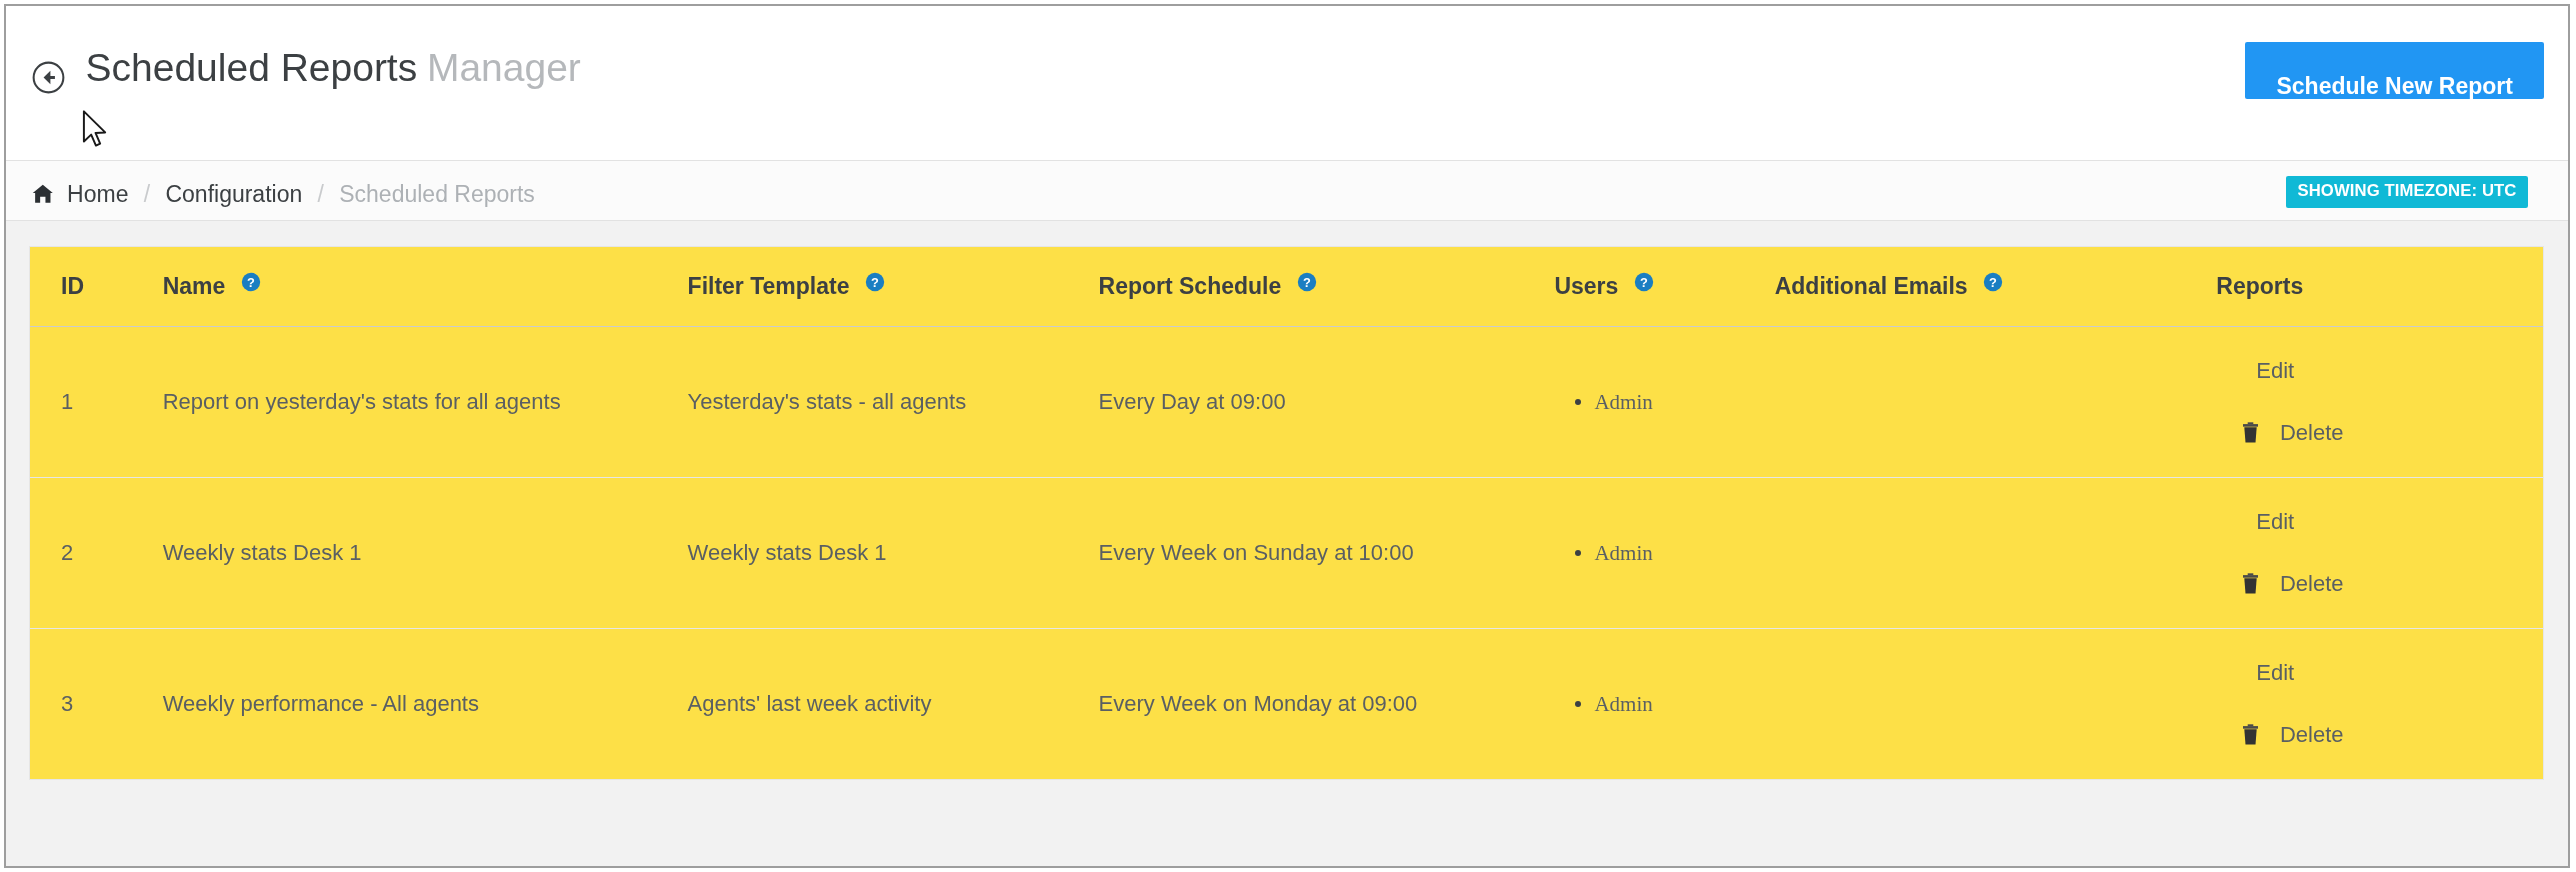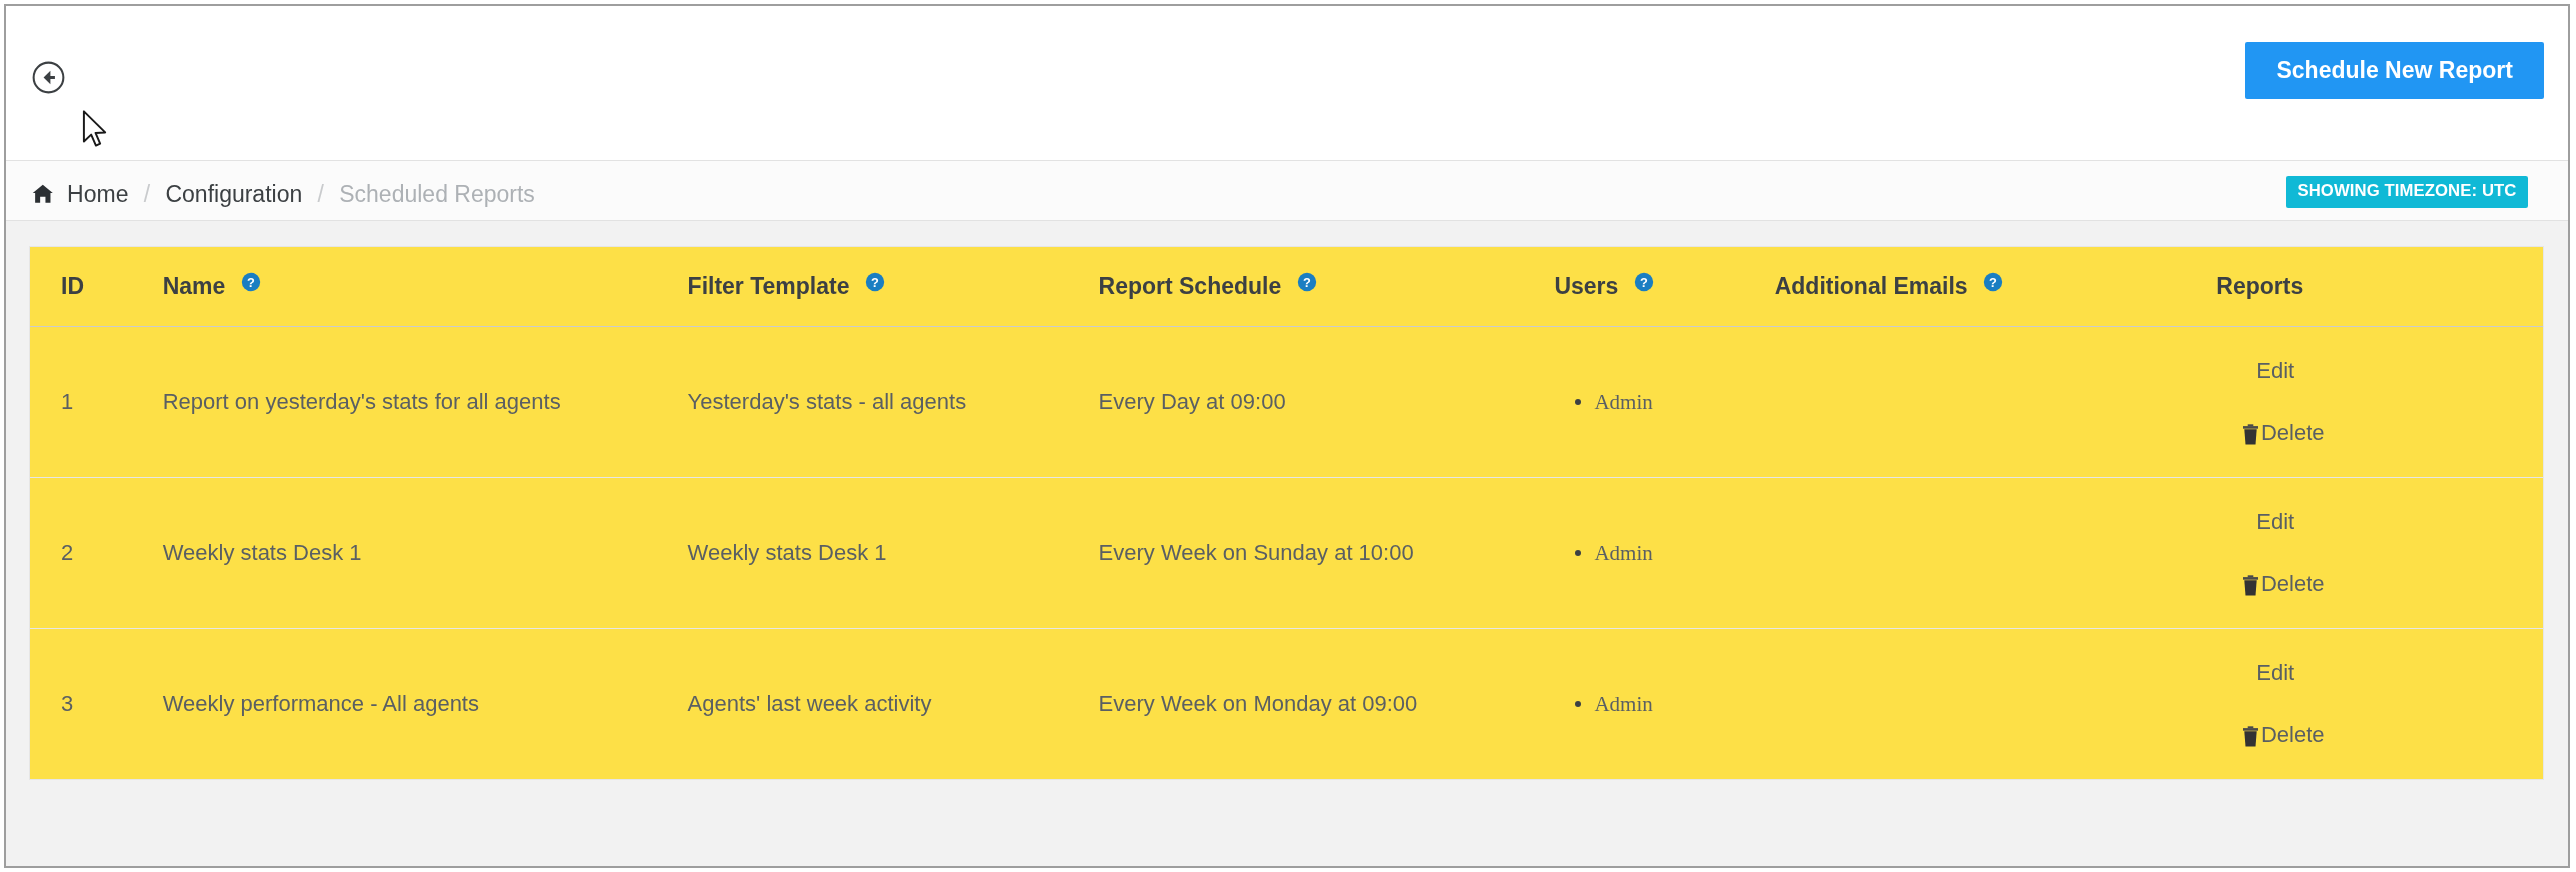--- a/index.html
+++ b/index.html
@@ -65,21 +65,21 @@
   }
 
   .schedule-btn {
     position: absolute;
     right: 23.6px;
     top: 36px;
     background: #2196f3;
     color: #ffffff;
     font-size: 23px;
     font-weight: bold;
-    padding: 0 31px;
+    padding: 16px 31px;
     height: 57px;
     line-height: 57px;
     border: none;
     border-radius: 2.1px;
     cursor: pointer;
     font-family: "Liberation Sans", sans-serif;
     white-space: nowrap;
   }
 
   
@@ -238,22 +238,22 @@
   .action-edit {
     font-size: 22px;
     color: #5a5f63;
     cursor: pointer;
     display: block;
     margin-bottom: 36px;
     margin-left: 33px;
   }
   .action-delete-row {
     display: flex;
-    align-items: flex-end;
-    gap: 0;
+    align-items: center;
+    gap: 19px;
     margin-left: 16.7px;
     cursor: pointer;
     width: max-content;
   }
   .action-delete-label {
     font-size: 22px;
     color: #5a5f63;
   }
   .trash-icon { display: inline-block; line-height: 0; }
 </style>
@@ -266,20 +266,23 @@
 
     <div class="back-btn">
       <span>
         <svg width="35" height="35" viewBox="0 0 24 24">
           <circle cx="12" cy="12" r="10.2" fill="none" stroke="#3c4043" stroke-width="1.4"></circle>
           <path d="M13.3 7.4 L8.6 12 L13.3 16.6 L13.3 13.0 L16.4 13.0 L16.4 11.0 L13.3 11.0 Z" fill="#3c4043"></path>
         </svg>
       </span>
     </div>
 
+    <div class="title-wrap">
+      <span class="title-main">Scheduled Reports</span><span class="title-sub">Manager</span>
+    </div>
 
     <button class="schedule-btn">Schedule New Report</button>
 
     <div class="cursor">
       <svg width="31" height="42" viewBox="0 0 22 30">
         <path d="M2 1 L2 22.5 L7.2 17.6 L10.6 25.4 L13.6 24.0 L10.3 16.4 L17.2 16.0 Z" fill="#ffffff" stroke="#1a1a1a" stroke-width="1.4" stroke-linejoin="round"></path>
       </svg>
     </div>
   </div>
 

